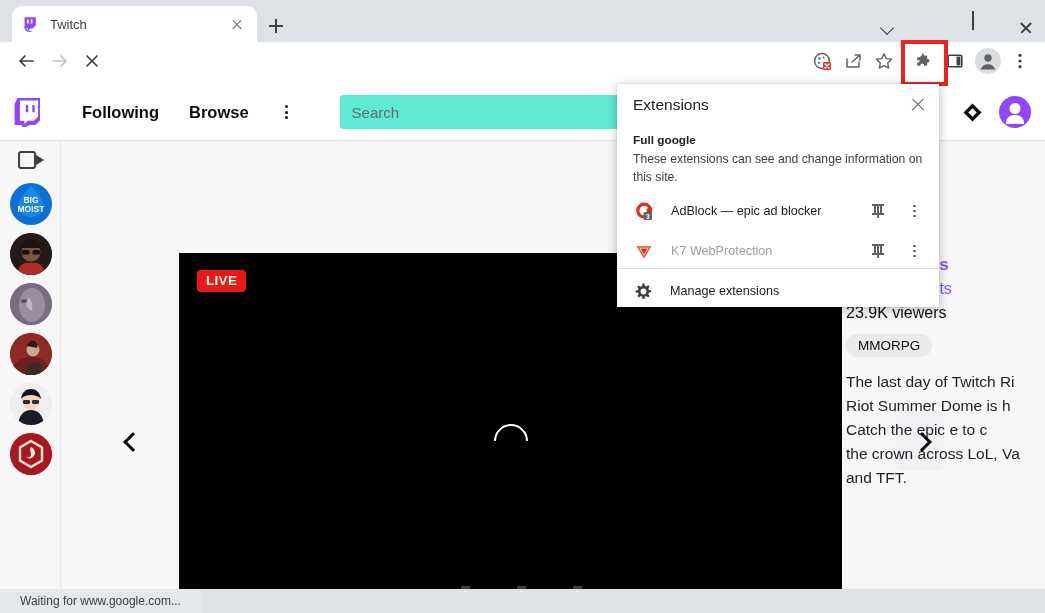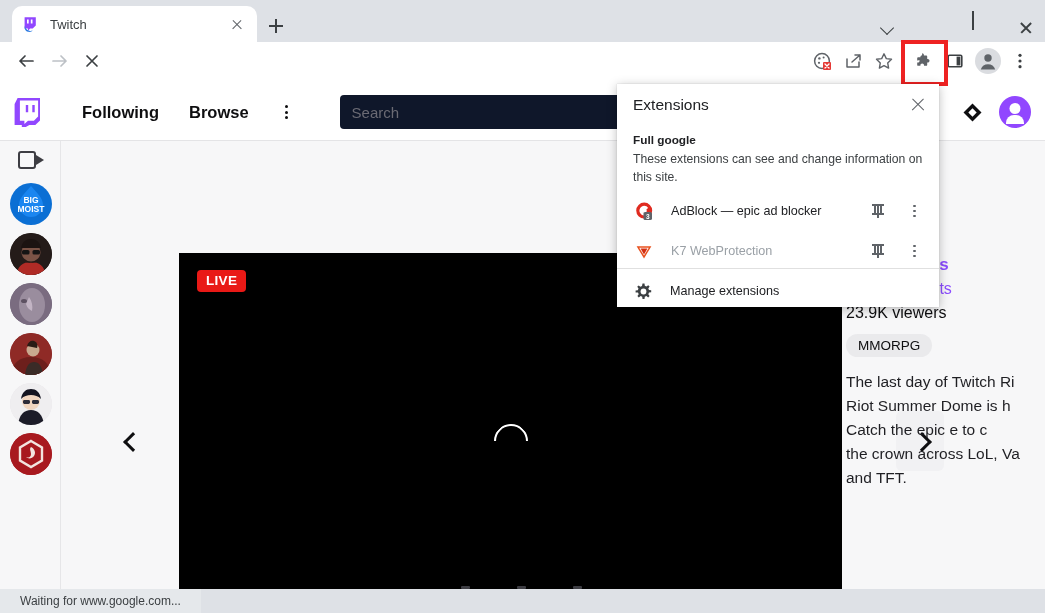--- a/index.html
+++ b/index.html
@@ -100,21 +100,21 @@
   }
   .tw-logo { width: 26px; height: 29px; margin-left: 14px; position: relative; flex: 0 0 auto; }
   .tw-navlink { font-size: 16.5px; font-weight: bold; color: #0e0e10; margin-left: 30px; cursor: pointer; white-space: nowrap; }
   .tw-nav-first { margin-left: 42px; }
   .tw-dots { width: 20px; height: 20px; margin-left: 28px; position: relative; cursor: pointer; flex: 0 0 auto; }
   .tw-dots i { position: absolute; left: 8.5px; width: 3.4px; height: 3.4px; border-radius: 50%; background: #0e0e10; }
   .tw-dots i:nth-child(1) { top: 3px; }
   .tw-dots i:nth-child(2) { top: 8.5px; }
   .tw-dots i:nth-child(3) { top: 14px; }
   .tw-search {
-    margin-left: 43px; width: 390px; height: 34px; background: #0f172a; border-radius: 4px;
+    margin-left: 43px; width: 390px; height: 34px; background: #5eead4; border-radius: 4px;
     display: flex; align-items: center; padding: 4px 12px;
     font-size: 15px; color: #6a6a73; cursor: text;
   }
   .tw-right { position: absolute; right: 14px; top: 12px; display: flex; align-items: center; gap: 16px; }
   .prime-ico { width: 21px; height: 21px; position: relative; cursor: pointer; }
   .avatar-btn { width: 32px; height: 32px; border-radius: 50%; background: #9147ff; position: relative; cursor: pointer; }
   .avatar-btn .head { position: absolute; left: 50%; top: 6.5px; transform: translateX(-50%); width: 11px; height: 11px; border-radius: 50%; background: #fff; }
   .avatar-btn .body { position: absolute; left: 50%; top: 19px; transform: translateX(-50%); width: 18px; height: 9px; border-radius: 8px 8px 0 0; background: #fff; }
 
   .tw-header-line { position: absolute; left: 0; top: 56px; width: 1045px; height: 1px; background: #e4e4e6; }

